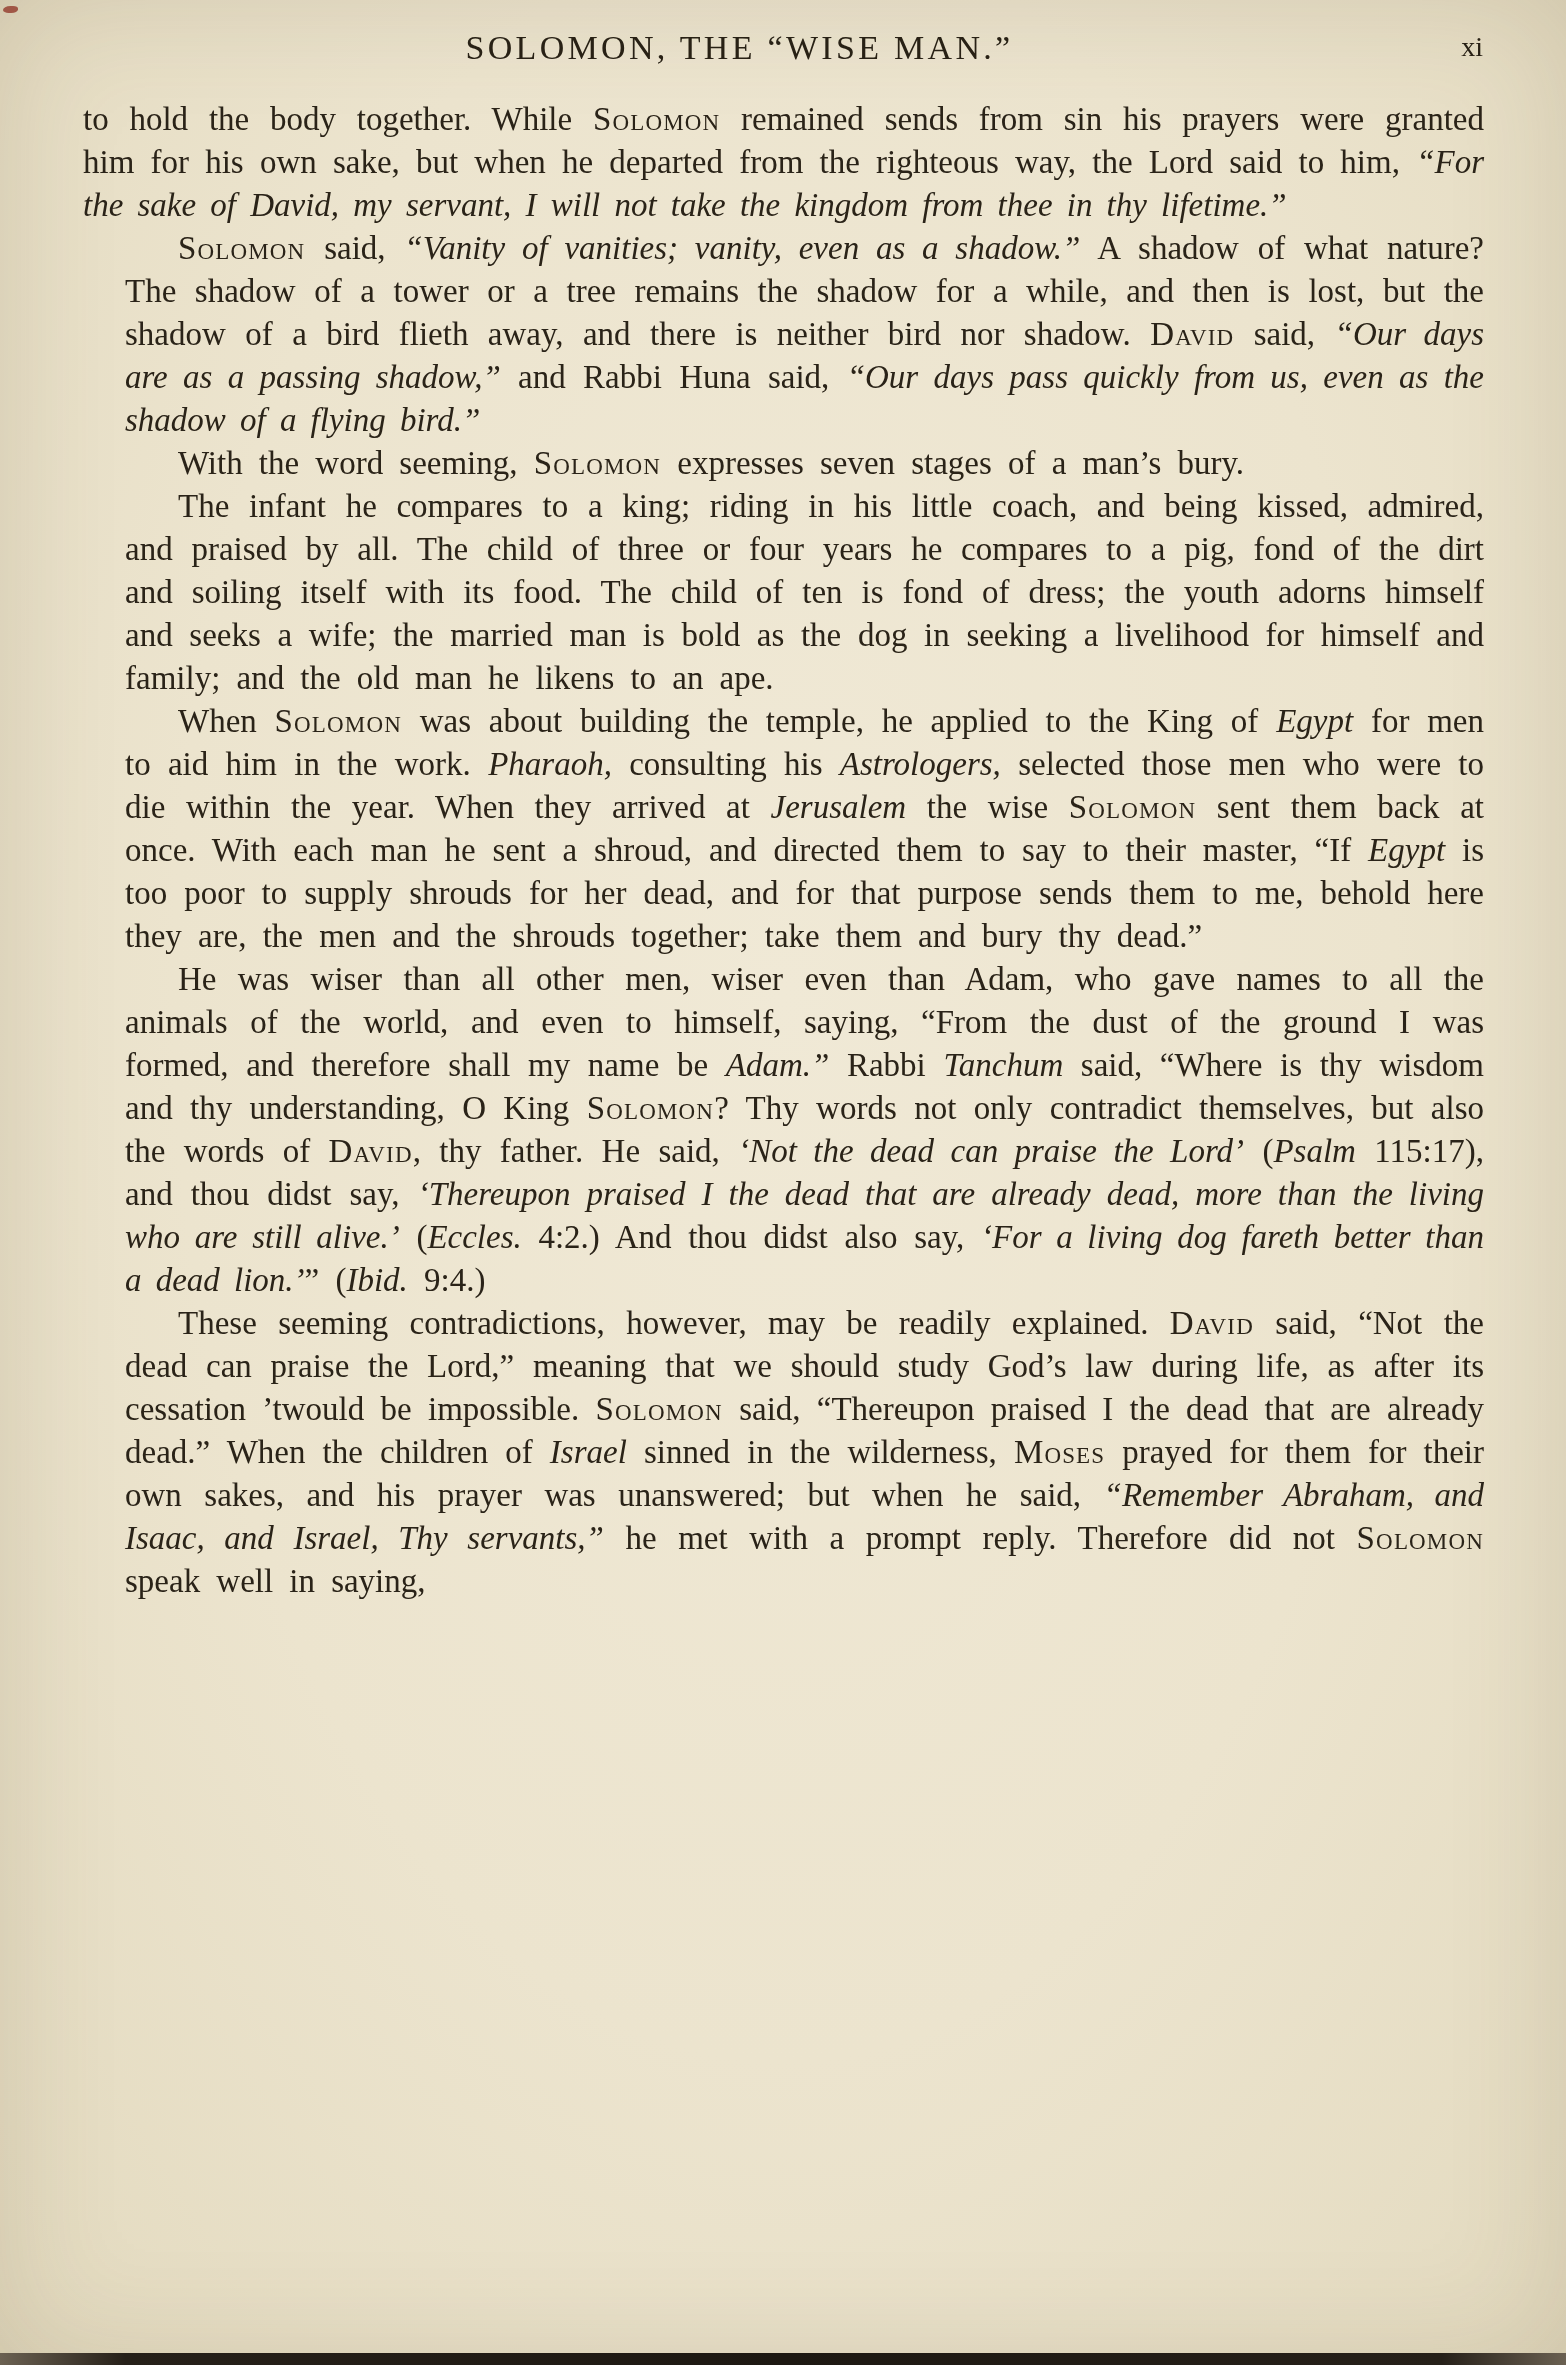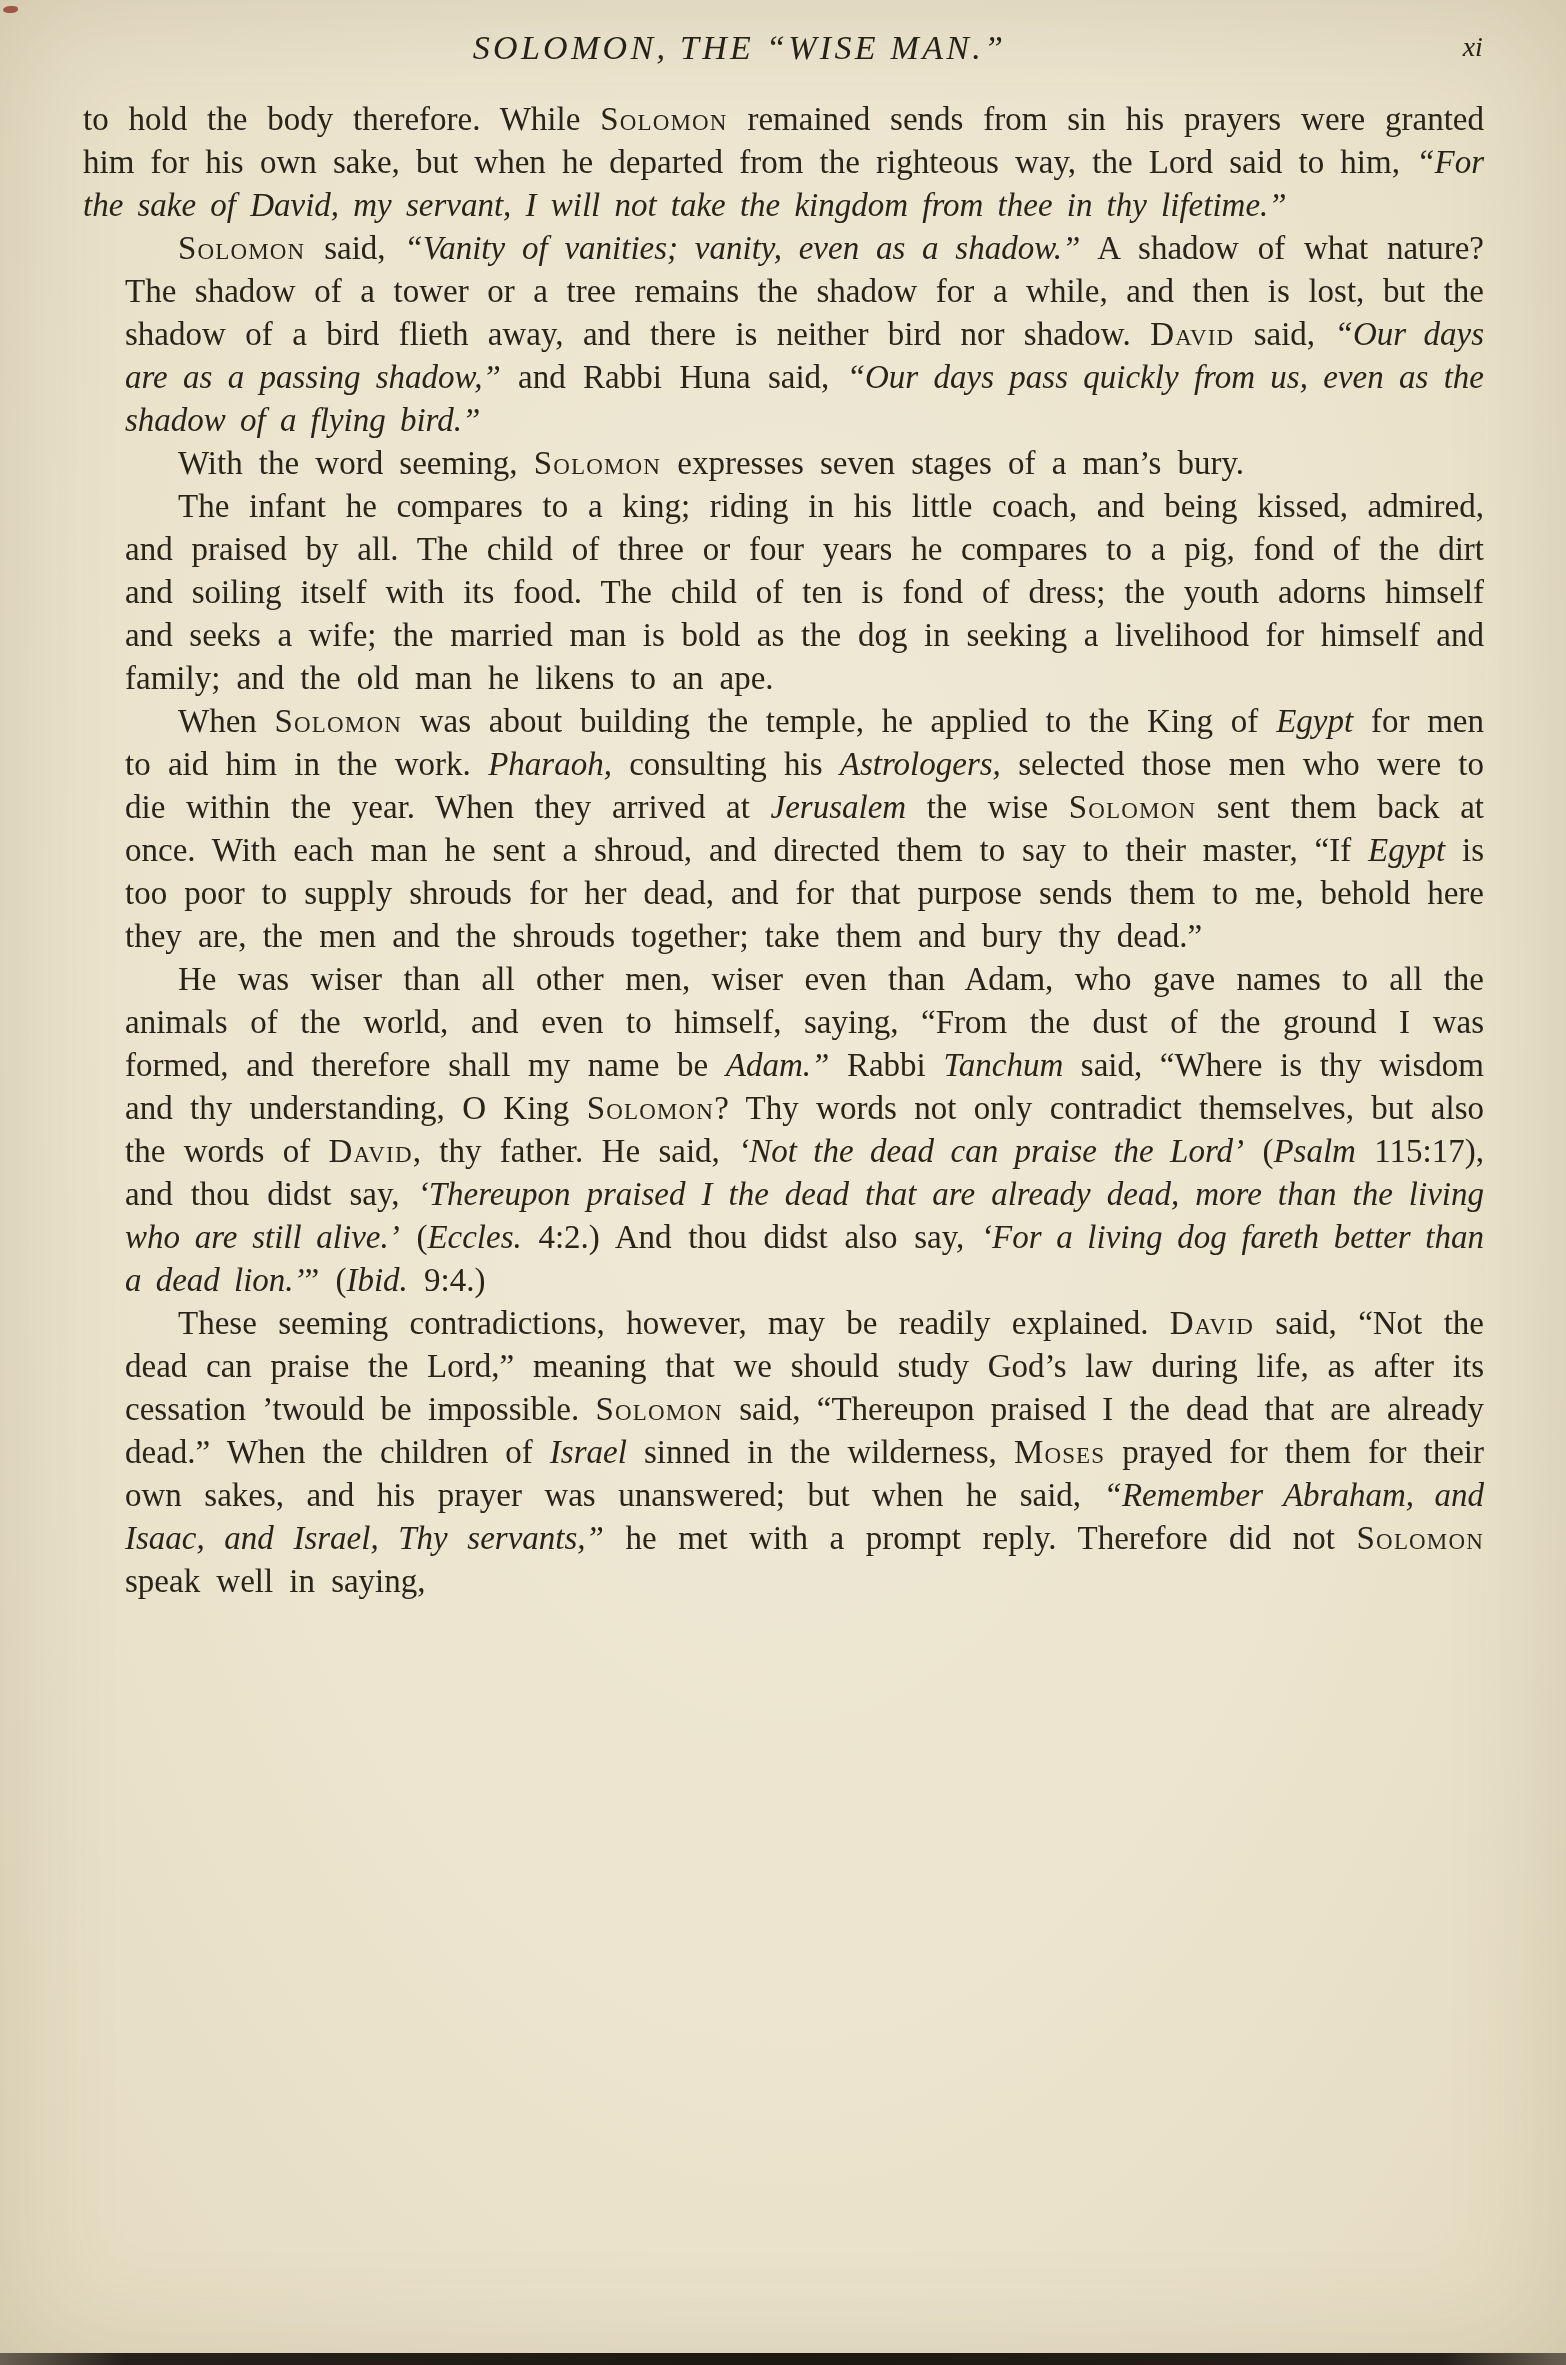--- a/index.html
+++ b/index.html
@@ -20,21 +20,20 @@
     color: #2a2318;
   }
   .inner {
     position: relative;
     padding: 28.6px 83px 0 83px;
   }
   .header {
     position: relative;
     height: 53px;
     margin-bottom: 16.5px;
-    font-style: italic;
   }
   .title {
     position: absolute;
     left: 0;
     right: 88px;
     top: 0;
     text-align: center;
     font-size: 34px;
     letter-spacing: 3.3px;
     white-space: nowrap;
@@ -91,21 +90,21 @@
 <body>
 
 <div class="page">
   <div class="scan-speck"></div>
   <div class="inner">
     <div class="header">
       <div class="title">SOLOMON, THE “WISE MAN.”</div>
       <div class="folio">xi</div>
     </div>
     <div class="body-text">
-        <p class="para"><span>to hold the body therefore. While </span><span class="sc">Solomon</span><span> remained sends from sin his prayers were granted him for his own sake, but when he departed from the righteous way, the Lord said to him, </span><span class="it">“For the sake of David, my servant, I will not take the kingdom from thee in thy lifetime.”</span></p>
+        <p class="para"><span>to hold the body together. While </span><span class="sc">Solomon</span><span> remained sends from sin his prayers were granted him for his own sake, but when he departed from the righteous way, the Lord said to him, </span><span class="it">“For the sake of David, my servant, I will not take the kingdom from thee in thy lifetime.”</span></p>
         <p class="para indent"><span class="sc">Solomon</span><span> said, </span><span class="it">“Vanity of vanities; vanity, even as a shadow.”</span><span> A shadow of what nature? The shadow of a tower or a tree remains the shadow for a while, and then is lost, but the shadow of a bird flieth away, and there is neither bird nor shadow. </span><span class="sc">David</span><span> said, </span><span class="it">“Our days are as a passing shadow,”</span><span> and Rabbi Huna said, </span><span class="it">“Our days pass quickly from us, even as the shadow of a flying bird.”</span></p>
         <p class="para indent"><span>With the word seeming, </span><span class="sc">Solomon</span><span> expresses seven stages of a man’s bury.</span></p>
         <p class="para indent"><span>The infant he compares to a king; riding in his little coach, and being kissed, admired, and praised by all. The child of three or four years he compares to a pig, fond of the dirt and soiling itself with its food. The child of ten is fond of dress; the youth adorns himself and seeks a wife; the married man is bold as the dog in seeking a livelihood for himself and family; and the old man he likens to an ape.</span></p>
         <p class="para indent"><span>When </span><span class="sc">Solomon</span><span> was about building the temple, he applied to the King of </span><span class="it">Egypt</span><span> for men to aid him in the work. </span><span class="it">Pharaoh,</span><span> consulting his </span><span class="it">Astrologers,</span><span> selected those men who were to die within the year. When they arrived at </span><span class="it">Jerusalem</span><span> the wise </span><span class="sc">Solomon</span><span> sent them back at once. With each man he sent a shroud, and directed them to say to their master, “If </span><span class="it">Egypt</span><span> is too poor to supply shrouds for her dead, and for that purpose sends them to me, behold here they are, the men and the shrouds together; take them and bury thy dead.”</span></p>
         <p class="para indent"><span>He was wiser than all other men, wiser even than Adam, who gave names to all the animals of the world, and even to himself, saying, “From the dust of the ground I was formed, and therefore shall my name be </span><span class="it">Adam.”</span><span> Rabbi </span><span class="it">Tanchum</span><span> said, “Where is thy wisdom and thy understanding, O King </span><span class="sc">Solomon</span><span>? Thy words not only contradict themselves, but also the words of </span><span class="sc">David</span><span>, thy father. He said, </span><span class="it">‘Not the dead can praise the Lord’</span><span> (</span><span class="it">Psalm</span><span> 115:17), and thou didst say, </span><span class="it">‘Thereupon praised I the dead that are already dead, more than the living who are still alive.’</span><span> (</span><span class="it">Eccles.</span><span> 4:2.) And thou didst also say, </span><span class="it">‘For a living dog fareth better than a dead lion.’</span><span>” (</span><span class="it">Ibid.</span><span> 9:4.)</span></p>
         <p class="para indent"><span>These seeming contradictions, however, may be readily explained. </span><span class="sc">David</span><span> said, “Not the dead can praise the Lord,” meaning that we should study God’s law during life, as after its cessation ’twould be impossible. </span><span class="sc">Solomon</span><span> said, “Thereupon praised I the dead that are already dead.” When the children of </span><span class="it">Israel</span><span> sinned in the wilderness, </span><span class="sc">Moses</span><span> prayed for them for their own sakes, and his prayer was unanswered; but when he said, </span><span class="it">“Remember Abraham, and Isaac, and Israel, Thy servants,”</span><span> he met with a prompt reply. Therefore did not </span><span class="sc">Solomon</span><span> speak well in saying,</span></p>
       </div>
   </div>
   <div class="scan-edge-bottom"></div>
 </div>

